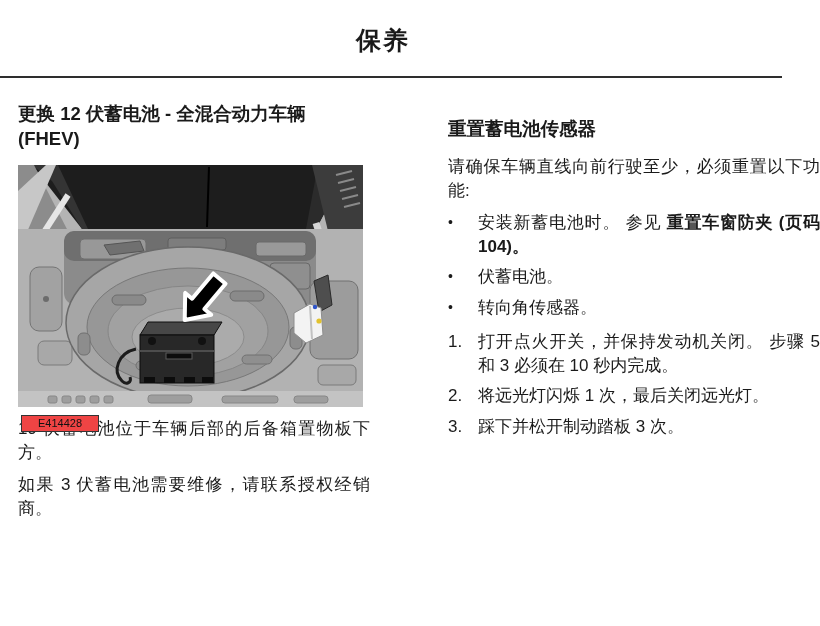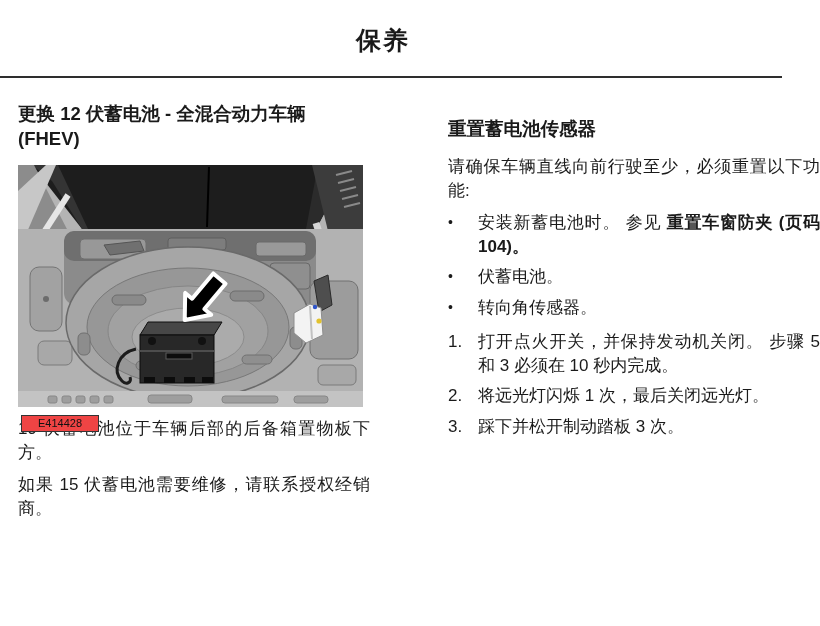--- a/index.html
+++ b/index.html
@@ -136,21 +136,21 @@
           <rect x="130" y="230" width="44" height="8" rx="3"></rect>
           <rect x="204" y="231" width="56" height="7" rx="3"></rect>
           <rect x="276" y="231" width="34" height="7" rx="3"></rect>
         </g>
       </g>
     </svg>
     <figcaption class="figure-label">E414428</figcaption>
   </figure>
 
   <p class="body">19 伏蓄电池位于车辆后部的后备箱置物板下方。</p>
-  <p class="body">如果 15 伏蓄电池需要维修，请联系授权经销商。</p>
+  <p class="body">如果 3 伏蓄电池需要维修，请联系授权经销商。</p>
 </section>
 
 <section class="col col-right">
   <h2 class="sec-heading">重置蓄电池传感器</h2>
   <p class="body intro">请确保车辆直线向前行驶至少，必须重置以下功能:</p>
 
   <ul class="bullets">
     <li>
       <span class="marker bullet-glyph">•</span>
       <span class="btext"><span>安装新蓄电池时。 参见 </span><b>重置车窗防夹 (页码 104)。</b><span></span></span>

